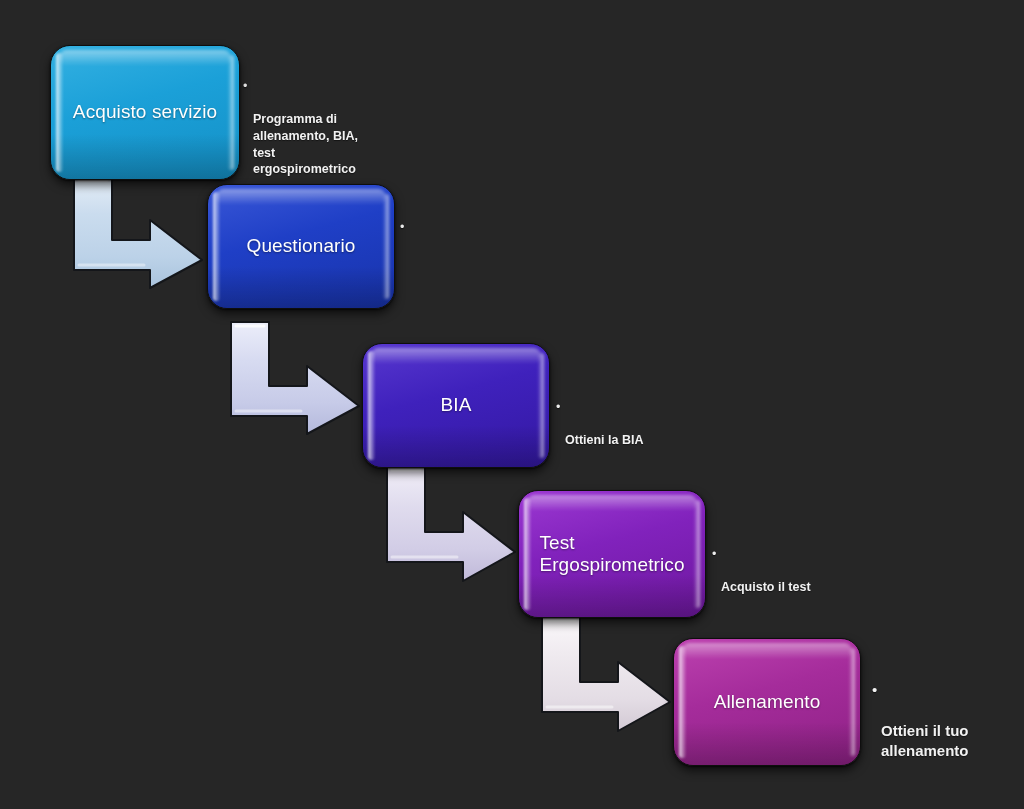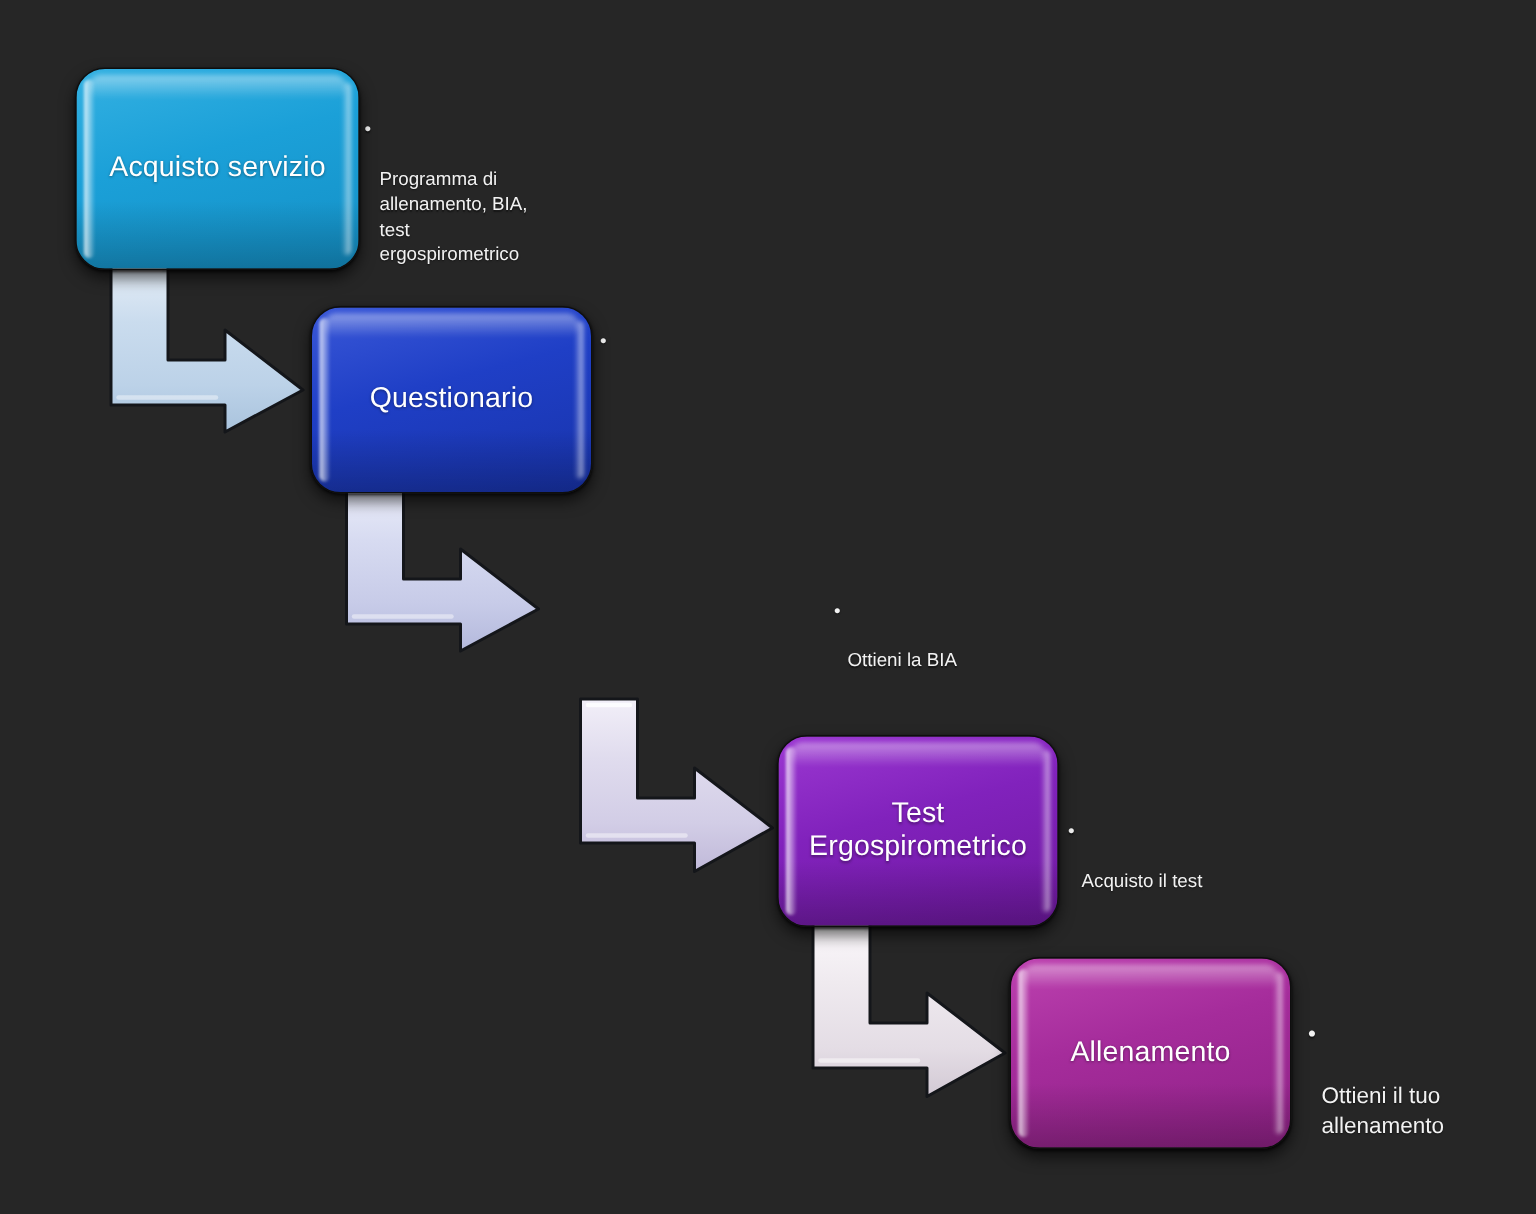--- a/index.html
+++ b/index.html
@@ -12,21 +12,20 @@
   }
   #stage{position:relative;width:1024px;height:809px;}
 
   
   .node{
     position:absolute;
     border-radius:20px;
     border:1.5px solid #0e0e0e;
     box-sizing:border-box;
     display:flex;align-items:center;justify-content:center;
-    text-align:center;
     color:#ffffff;
     letter-spacing:.1px;
     line-height:1.16;
     box-shadow:0 5px 10px rgba(0,0,0,.62), 0 1px 2px rgba(0,0,0,.7);
     overflow:hidden;
   }
   .node .label{
     position:relative;z-index:4;
     padding:0 10px;
     text-shadow:0 1px 2px rgba(0,0,0,.40);
@@ -65,21 +64,21 @@
   
   .note{
     position:absolute;
     color:#f2f2f2;
     white-space:pre-line;
     text-shadow:0 1px 1px rgba(0,0,0,.5);
   }
   .note .bullet{
     position:absolute;left:0;top:0;
   }
-  .note .txt{display:block;}
+  .note .txt{display:block;font-weight:bold;}
 </style>
 </head>
 <body style="background: rgb(38, 38, 38);">
 
 <div id="stage">
 
   <div class="arrow" style="left:68px;top:176px;width:140px;height:112px;">
     <svg width="140" height="112" viewBox="0 0 140 112">
       <defs>
         <linearGradient id="ag1" x1="0" y1="0" x2="0" y2="1">
@@ -151,31 +150,38 @@
     <span class="label">Acquisto servizio</span>
   </div>
   <div class="note" style="left:243px;top:78px;width:160px;font-size:12.5px;line-height:1.33;padding-left:10px;">
     <span class="bullet">•</span>
     <span class="txt">Programma di
 allenamento, BIA,
 test
 ergospirometrico</span>
   </div>
 
-  <div class="node" style="left:207px;top:204px;width:188px;height:125px;z-index:5;
+  <div class="node" style="left:207px;top:184px;width:188px;height:125px;z-index:5;
               background:linear-gradient(165deg,#3a58d8 0%,#1f3fc6 42%,#1833ab 100%);
               font-size:19px;">
     <span class="gloss-top"></span>
     <span class="gloss-bot"></span>
     <span class="label">Questionario</span>
   </div>
   <div class="note" style="left:400px;top:219px;width:150px;font-size:12.5px;line-height:1.33;padding-left:9px;">
     <span class="bullet">•</span>
   </div>
 
+  <div class="node" style="left:362px;top:343px;width:188px;height:125px;z-index:5;
+              background:linear-gradient(165deg,#5838d0 0%,#3f21bc 42%,#3318a2 100%);
+              font-size:19px;">
+    <span class="gloss-top"></span>
+    <span class="gloss-bot"></span>
+    <span class="label">BIA</span>
+  </div>
   <div class="note" style="left:556px;top:399px;width:190px;font-size:12.5px;line-height:1.33;padding-left:9px;">
     <span class="bullet">•</span>
     <span class="txt">Ottieni la BIA</span>
   </div>
 
   <div class="node" style="left:518px;top:490px;width:188px;height:128px;z-index:5;
               background:linear-gradient(165deg,#9c38d2 0%,#8122bc 42%,#6e189f 100%);
               font-size:19px;">
     <span class="gloss-top"></span>
     <span class="gloss-bot"></span>

